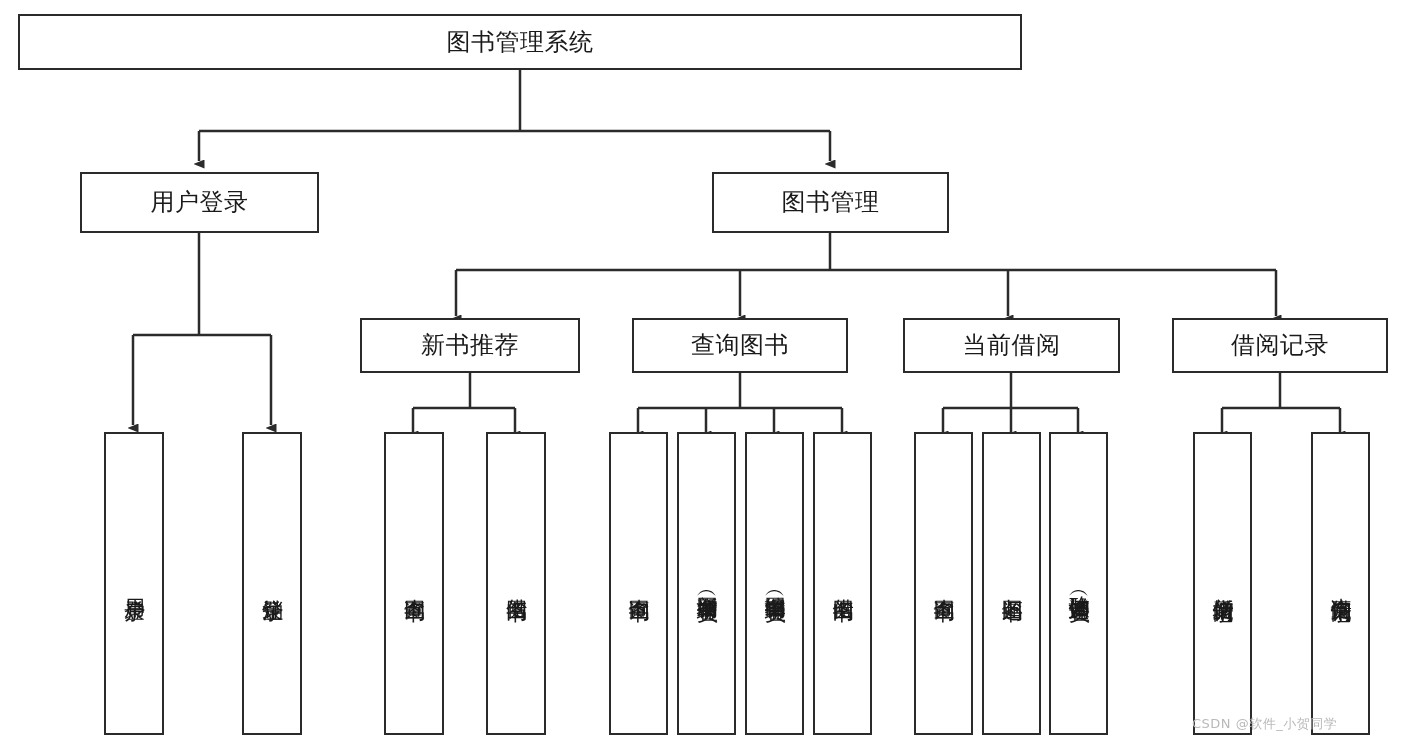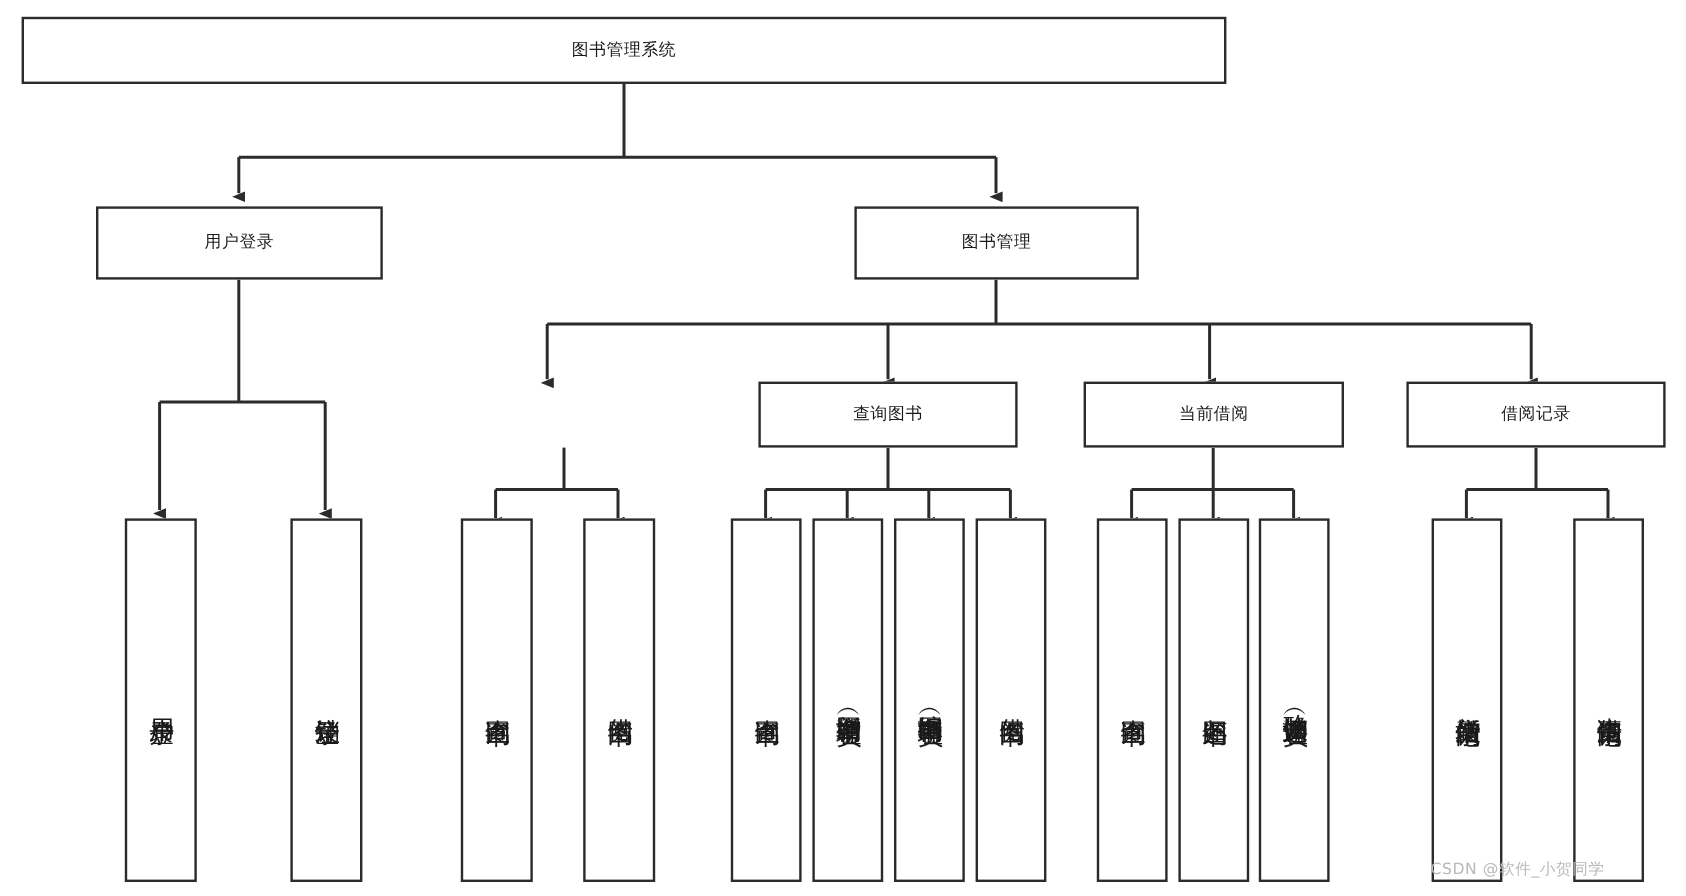--- a/index.html
+++ b/index.html
@@ -29,21 +29,21 @@
     position: absolute;
     box-sizing: border-box;
     background: #ffffff;
     border: 2.5px solid #2b2b2b;
     display: flex;
     align-items: center;
     justify-content: center;
     color: #1a1a1a;
   }
   .node.h {
-    font-size: 14px;
+    font-size: 24px;
     line-height: 1.2;
     letter-spacing: 0.5px;
   }
   .node.v {
     align-items: center;
     justify-content: center;
   }
   .vtext {
     writing-mode: vertical-rl;
     text-orientation: upright;
@@ -121,20 +121,23 @@
     <span>图书管理系统</span>
   </div>
 
   <div class="node h" style="left:80px; top:172px; width:239px; height:61px;">
     <span>用户登录</span>
   </div>
   <div class="node h" style="left:712px; top:172px; width:237px; height:61px;">
     <span>图书管理</span>
   </div>
 
+  <div class="node h" style="left:360px; top:318px; width:220px; height:55px;">
+    <span>新书推荐</span>
+  </div>
   <div class="node h" style="left:632px; top:318px; width:216px; height:55px;">
     <span>查询图书</span>
   </div>
   <div class="node h" style="left:903px; top:318px; width:217px; height:55px;">
     <span>当前借阅</span>
   </div>
   <div class="node h" style="left:1172px; top:318px; width:216px; height:55px;">
     <span>借阅记录</span>
   </div>
 

